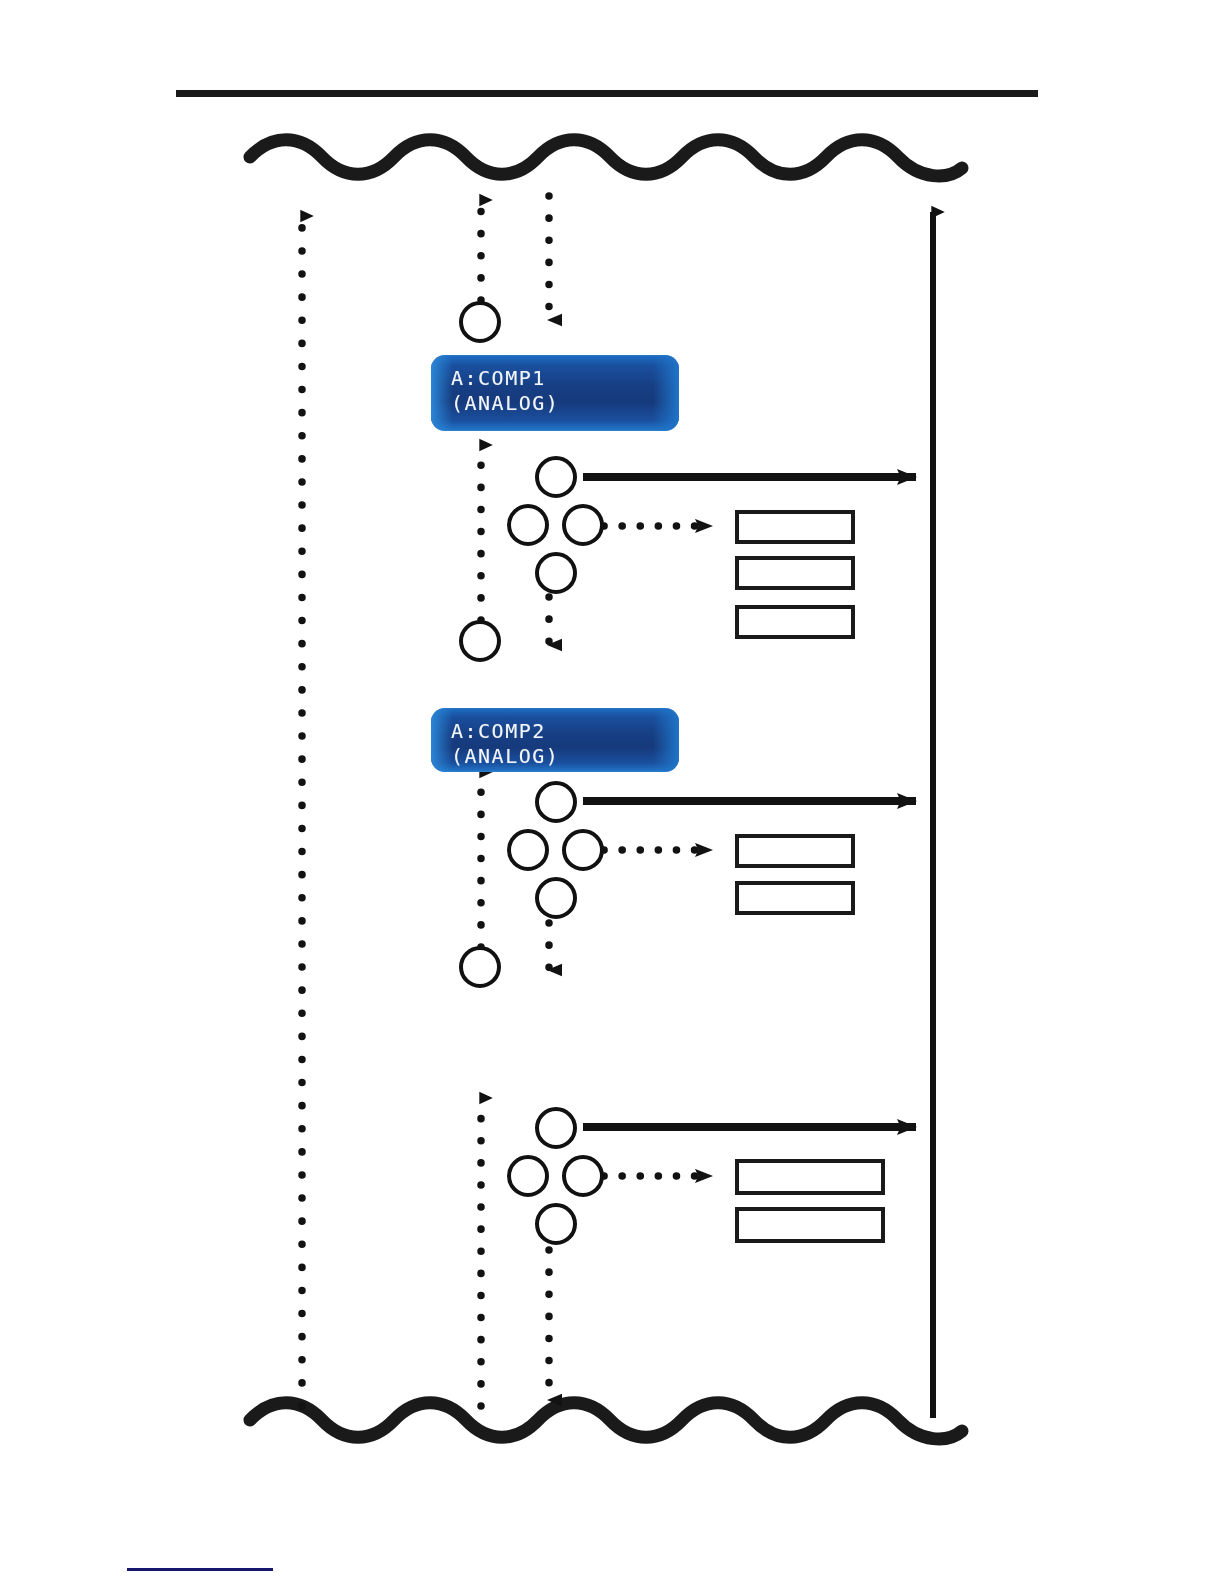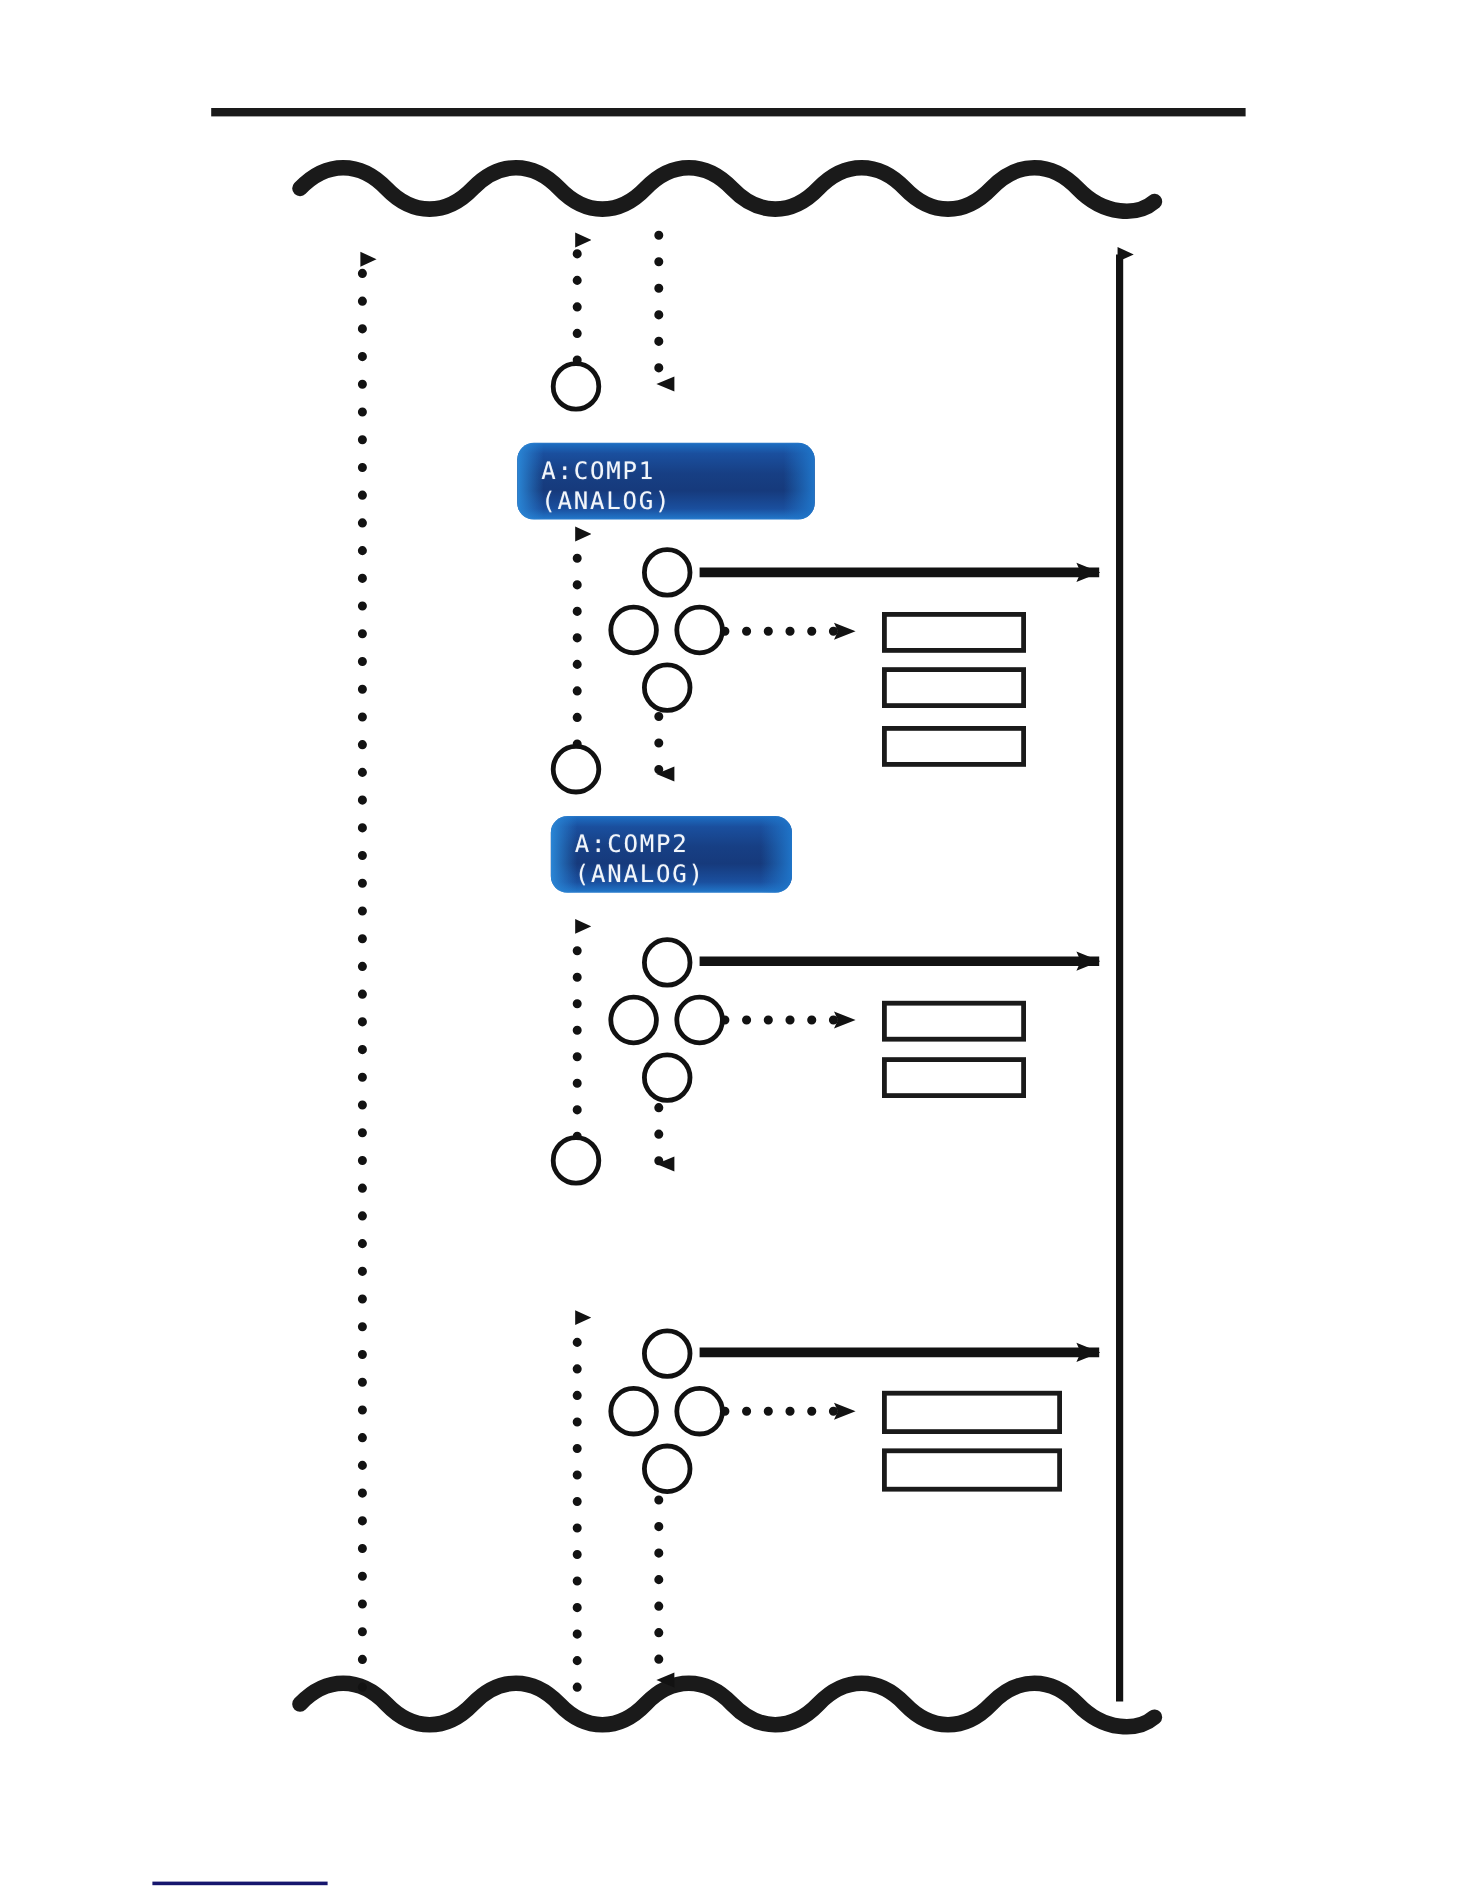--- a/index.html
+++ b/index.html
@@ -201,26 +201,26 @@
     </g>
     <g>
       <line x1="604" y1="1176" x2="712" y2="1176" stroke="#121212" stroke-width="7.5" stroke-linecap="round" stroke-dasharray="0.1 18" marker-end="url(#arrRight)"></line>
     </g>
 
     <g>
       <rect x="127" y="1568" width="146" height="3" fill="#16166e"></rect>
     </g>
   </svg>
 
-  <div class="lcd" style="left:431px; top:369px; width:248px; height:64px;">
+  <div class="lcd" style="left:431px; top:355px; width:248px; height:76px;">
     <div class="lcd-text">A:COMP1</div>
     <div class="lcd-text" style="top:36px;">(ANALOG)</div>
   </div>
 
-  <div class="lcd" style="left:431px; top:680px; width:201px; height:64px;margin-left:28px;">
+  <div class="lcd" style="left:431px; top:708px; width:248px; height:64px;">
     <div class="lcd-text">A:COMP2</div>
     <div class="lcd-text" style="top:36px;">(ANALOG)</div>
   </div>
 
 
   <div class="btn-circle" style="left:459px; top:301px; width:42px; height:42px;"></div>
   <div class="btn-circle" style="left:459px; top:620px; width:42px; height:42px;"></div>
   <div class="btn-circle" style="left:459px; top:946px; width:42px; height:42px;"></div>
 
   <div class="btn-circle" style="left:535px; top:456px; width:42px; height:42px;"></div>

